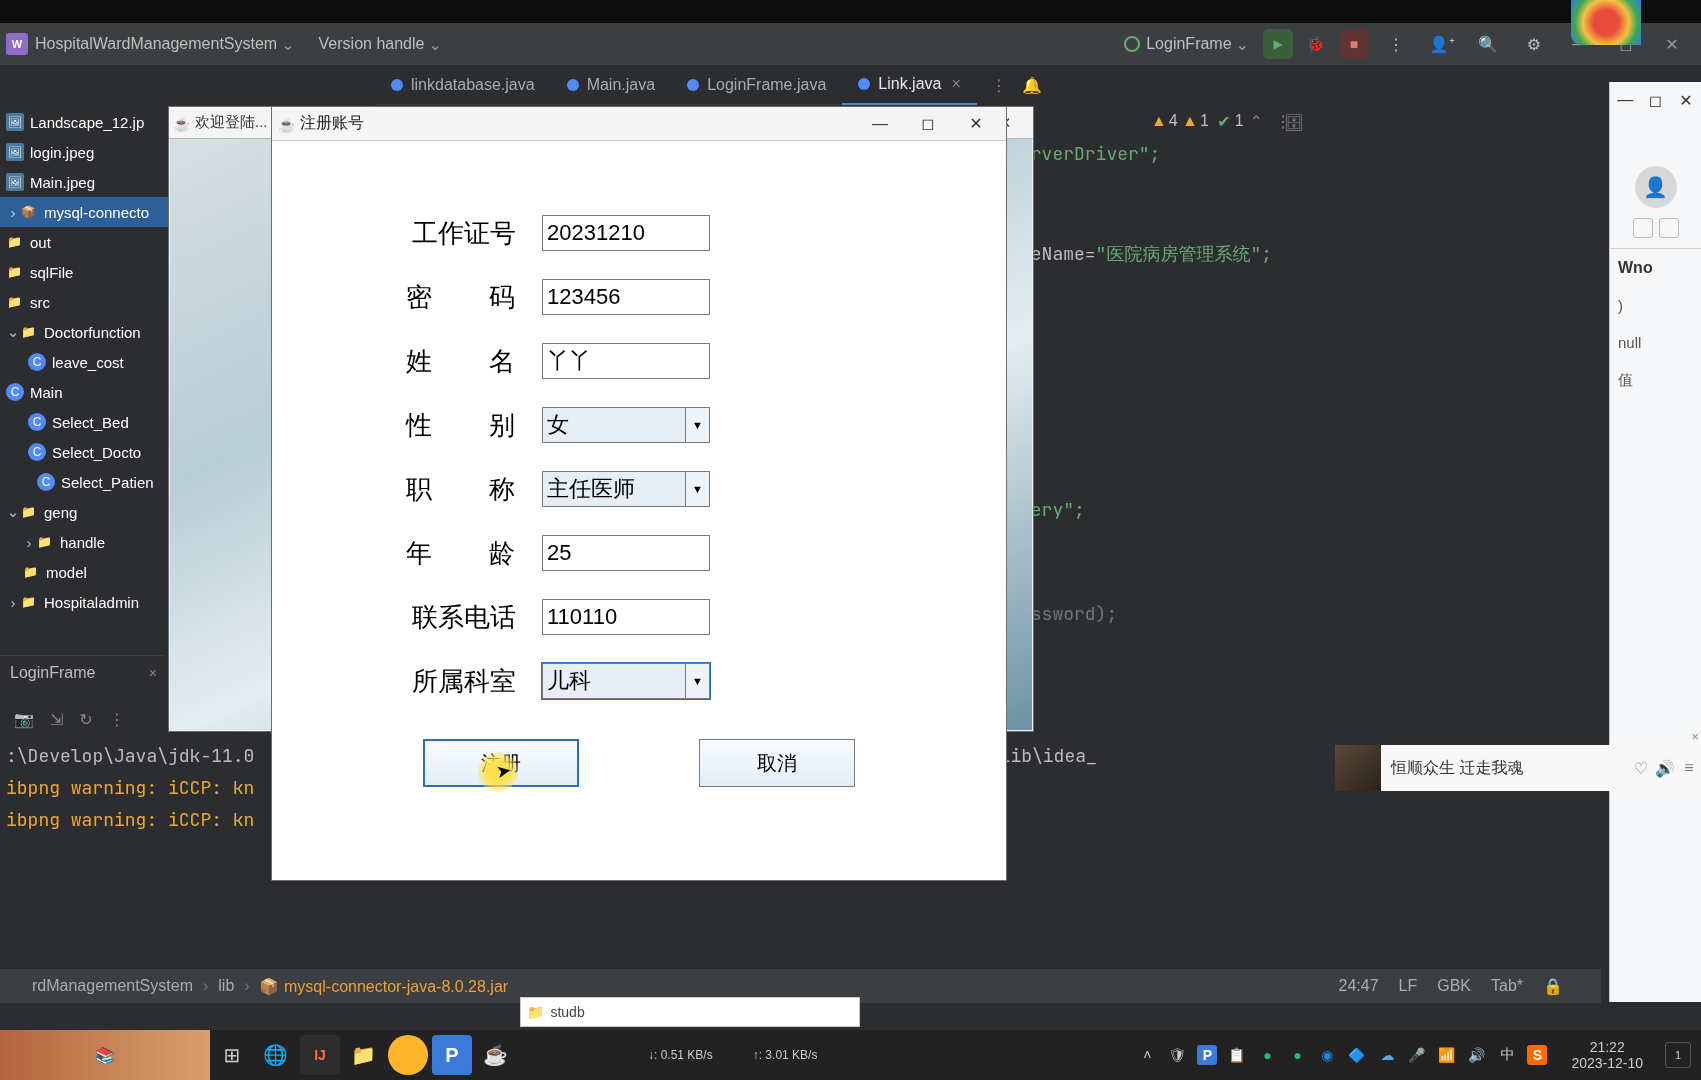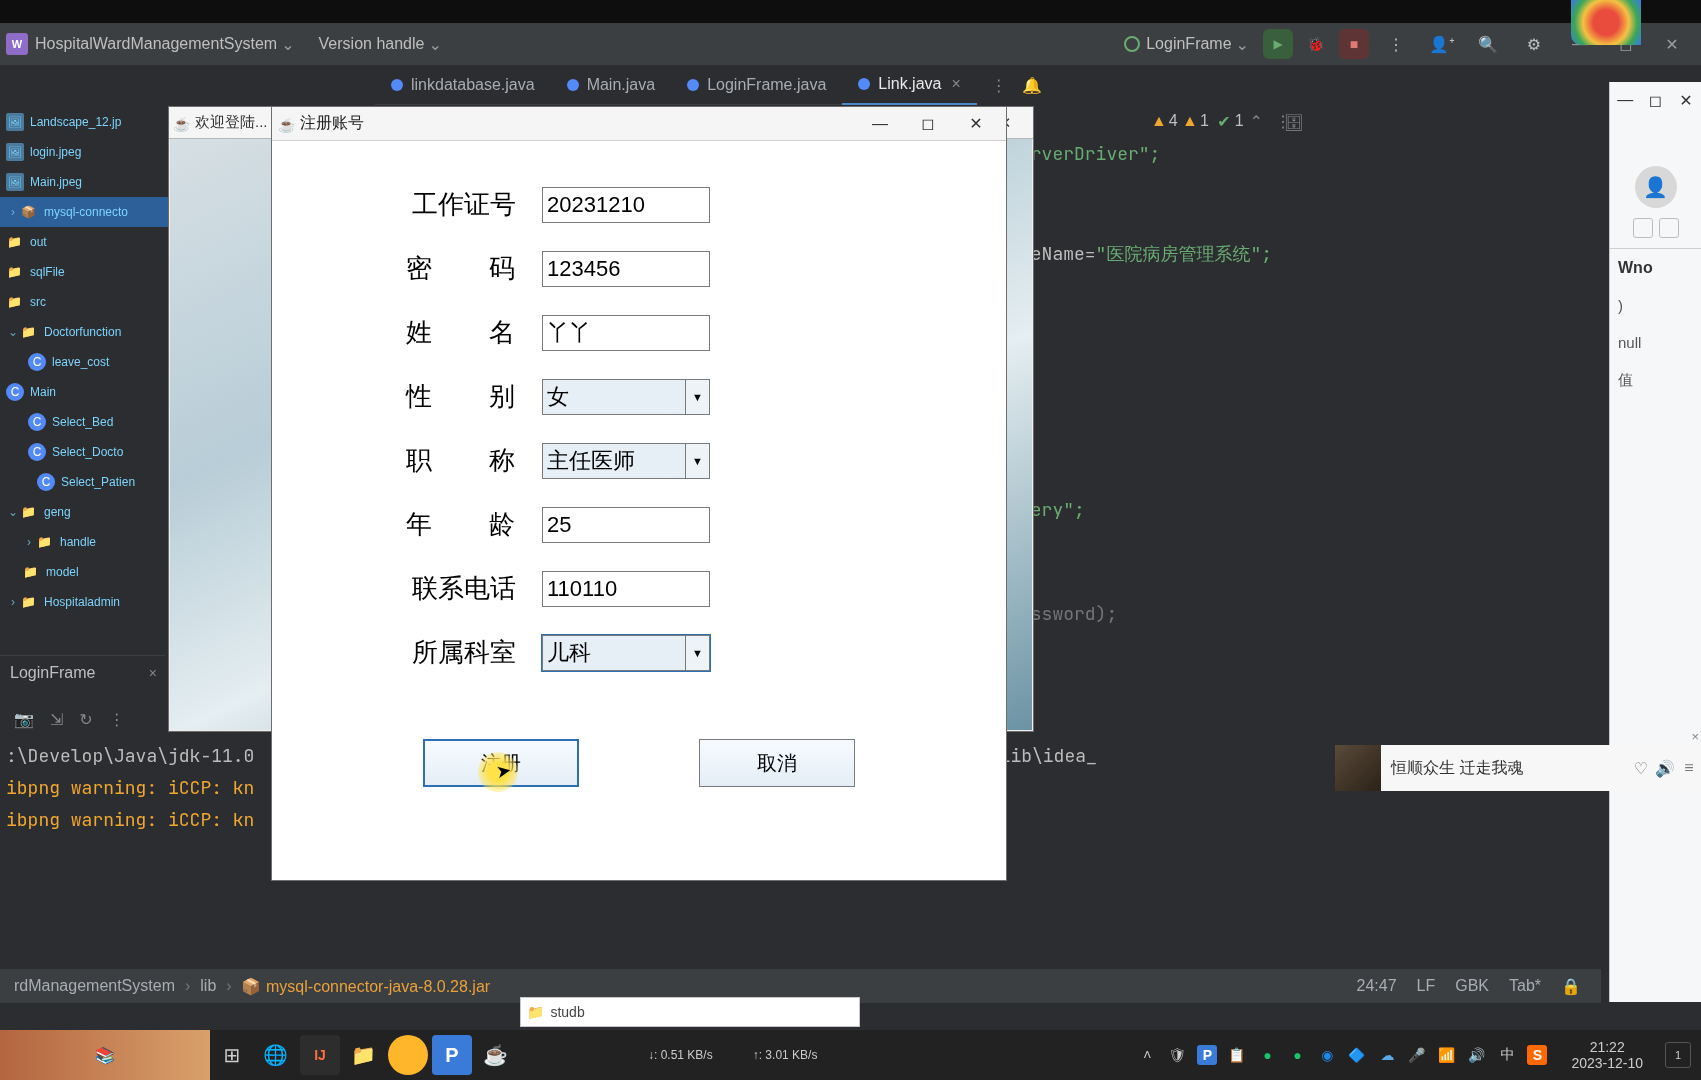--- a/index.html
+++ b/index.html
@@ -56,21 +56,21 @@
 .editor-status .warn-tri{color:#f0a732; margin-right:2px;}
 .editor-status .check{color:#6aab73; margin:0 4px;}
 .editor-status .updown{margin:0 6px;opacity:.6;}
 .editor-status .menu-dots{margin-left:6px;opacity:.6;}
 
 
 .right-gutter{position:absolute;right:392px;top:107px;width:30px;display:flex;flex-direction:column;align-items:center;}
 .right-gutter .gi{width:22px;height:22px;margin:4px 0;color:#888;display:flex;align-items:center;justify-content:center;}
 
 
-.file-tree{position:absolute;left:0;top:107px;width:170px;color:#7dd3fc;font-size:12px;}
+.file-tree{position:absolute;left:0;top:107px;width:170px;color:#ffffff;font-size:15px;}
 .file-tree .row{display:flex;align-items:center;height:30px;padding-left:6px;white-space:nowrap;overflow:hidden;}
 .file-tree .row.active-row{background:#2d6099;}
 .file-tree .ico{width:18px;height:18px;margin-right:6px;display:inline-flex;align-items:center;justify-content:center;font-size:12px;}
 .ico-img{background:#4a7a9e;border-radius:2px;}
 .ico-img::before{content:"🖼";font-size:11px;}
 .ico-jar{color:#b08850;} .ico-jar::before{content:"📦";}
 .ico-folder{color:#b4b4b4;} .ico-folder::before{content:"📁";}
 .ico-class{background:#548af7;border-radius:50%;color:#fff;font-size:9px;} .ico-class::before{content:"C";}
 .file-tree .chev{width:14px;display:inline-block;text-align:center;opacity:.7;}
 
@@ -97,21 +97,21 @@
 .code-fragments{
   position:absolute; left:1020px; top:140px; width:270px;
   font-family:"JetBrains Mono","Consolas",monospace; font-size:18px; color:#bcbcbc;
 }
 .code-fragments .str{color:#6aab73;}
 .code-fragments .line{line-height:28px;white-space:nowrap;}
 
 
 .statusbar{
   position:absolute;left:0; top:969px; right:100px; height:34px;
-  background:#3c3f41;color:#a8adb2;display:flex;align-items:center;padding:0 10px;font-size:16px;
+  background:#3c3f41;color:#a8adb2;display:flex;align-items:center;padding:0 28px;font-size:16px;
 }
 .statusbar .crumb{margin:0 4px;}
 .statusbar .sep{opacity:.5;margin:0 6px;}
 .statusbar .gap{flex:1;}
 .statusbar .met{margin:0 10px;}
 .dlg-login{
   position:absolute; left:168px; top:106px; width:866px; height:626px;
   background:#eeeeee; border:1px solid #6e6e6e;
 }
 .dlg-login .titlebar{
@@ -146,21 +146,21 @@
 }
 .dlg-reg .titlebar{
   height:34px;background:#f5f5f5;border-bottom:1px solid #cfcfcf;
   display:flex;align-items:center;padding:0 6px;font-size:16px;color:#222;
 }
 .dlg-reg .titlebar .java-ico{width:16px;height:16px;margin-right:6px;display:inline-block;}
 .dlg-reg .titlebar .java-ico::before{content:"☕";font-size:14px;}
 .dlg-reg .titlebar .spacer{flex:1;}
 .dlg-reg .titlebar .tb-btn{width:48px;height:32px;display:flex;align-items:center;justify-content:center;color:#333;}
 .dlg-reg form{position:absolute;left:0;right:0;top:80px;}
-.dlg-reg .frow{display:flex;align-items:flex-start;height:64px;}
+.dlg-reg .frow{display:flex;align-items:flex-end;height:64px;}
 .dlg-reg .lbl{width:270px;text-align:right;padding-right:26px;font-family:"SimSun","宋体",serif;font-size:26px;color:#000;letter-spacing:1px;}
 .dlg-reg .lbl.wide{letter-spacing:0;}
 .dlg-reg .lbl.j2{display:flex;justify-content:flex-end;} 
 .dlg-reg .lbl.j2 .c1{margin-right:56px;}
 .dlg-reg input[type=text]{width:168px;height:36px;font-size:22px;font-family:Arial;padding:1px 4px;border:1px solid #7a7a7a;}
 .dlg-reg .sel{width:168px;height:36px;border:1px solid #7a7a7a;background:#e6eef6;display:flex;align-items:center;font-size:22px;font-family:"SimSun",serif;position:relative;padding-left:4px;}
 .dlg-reg .sel .arrow{position:absolute;right:0;top:0;bottom:0;width:24px;border-left:1px solid #7a7a7a;background:#eef3f8;display:flex;align-items:center;justify-content:center;font-size:11px;}
 .dlg-reg .sel.active{outline:1px solid #2d6fb5;}
 .dlg-reg .btns{display:flex;justify-content:center;gap:120px;margin-top:40px;}
 .dlg-reg .btn{width:156px;height:48px;border:1px solid #7a7a7a;background:linear-gradient(#f7fbff,#e4edf6);display:flex;align-items:center;justify-content:center;font-size:20px;cursor:pointer;}

